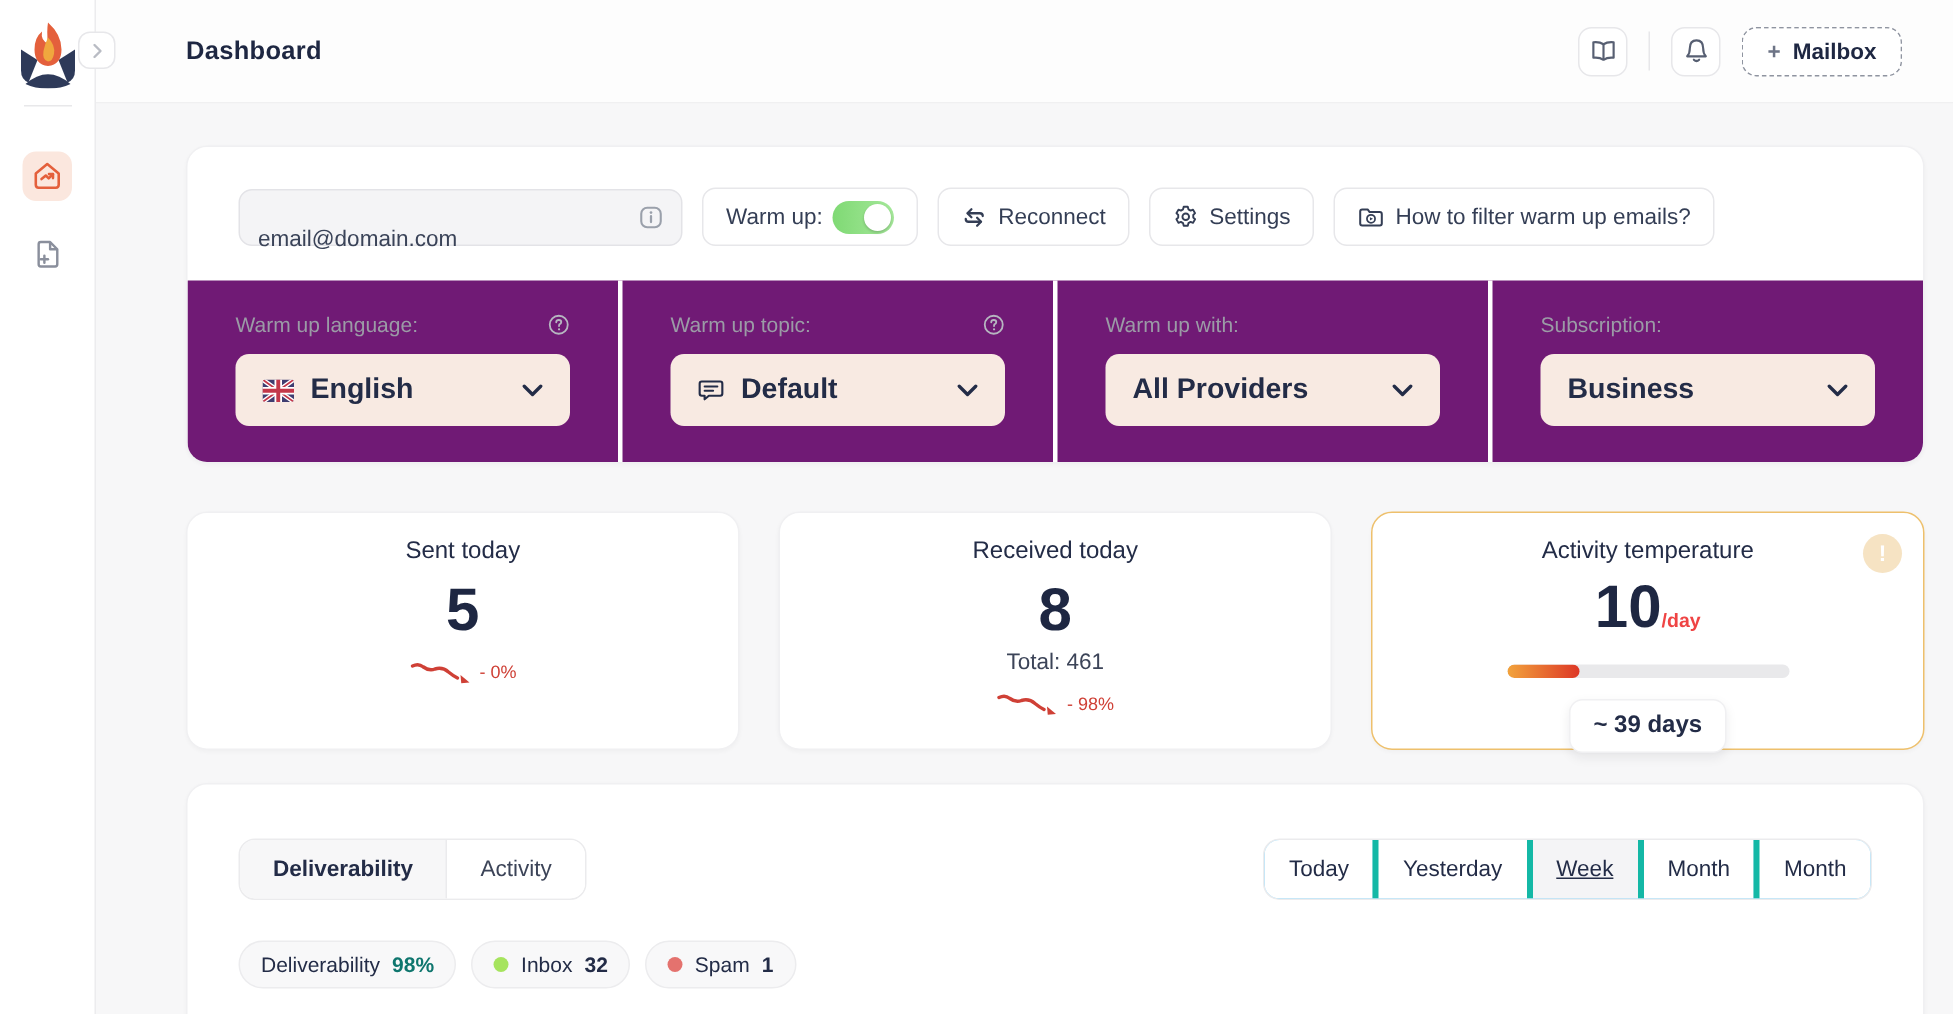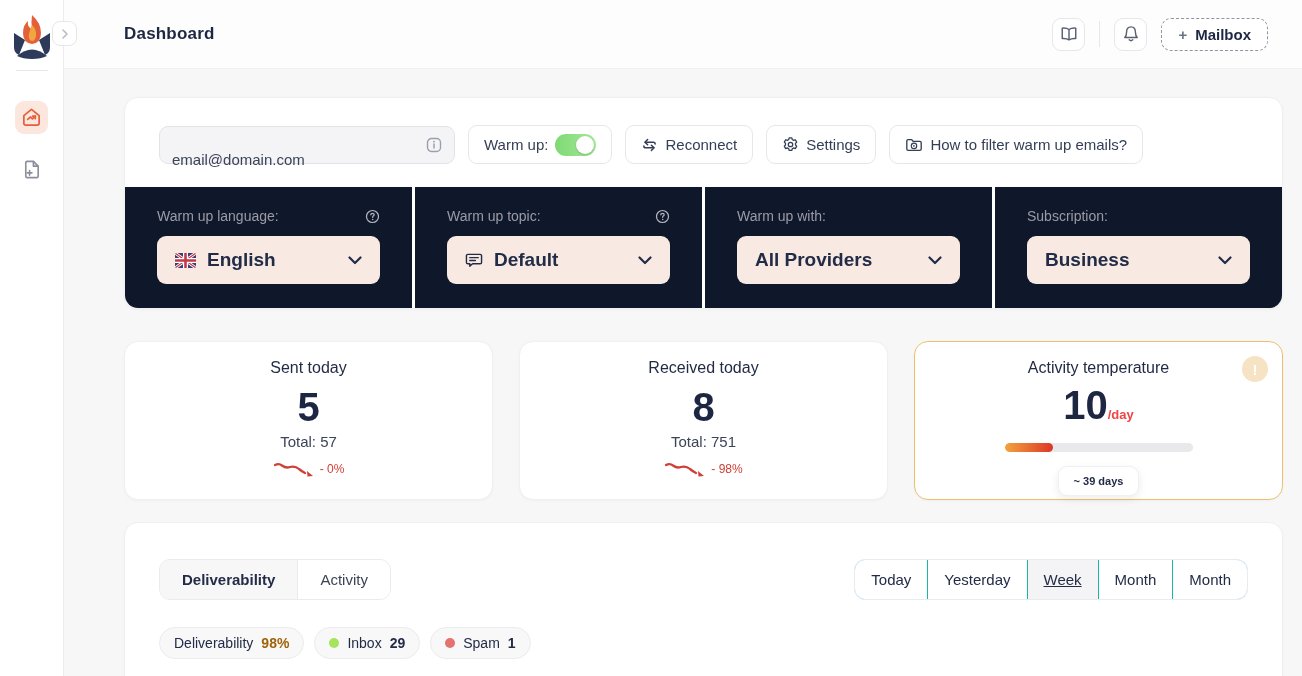--- a/index.html
+++ b/index.html
@@ -33,21 +33,21 @@
   .top-card { overflow:hidden; }
   .toolbar-row { display:flex; align-items:center; gap:13px; padding:27px 34px 23px; }
   .email-field { width:296px; height:38px; background:#f4f4f6; border:1px solid #e3e3e7; border-radius:9px; display:flex; align-items:center; padding:0 12px; }
   .email-field input { flex:1; border:0; background:transparent; outline:none; font-family:inherit; font-size:15px; color:#3a4358;margin-top:29px; }
   .tool-btn { height:39px; background:#fff; border:1px solid #e7e7ea; border-radius:9px; display:flex; align-items:center; gap:7px; padding:0 15px; font-size:15px; color:#343e55; cursor:pointer; white-space:nowrap; }
   .warm-group { cursor:default; }
   .toggle { width:41px; height:22px; border-radius:11px; background:linear-gradient(90deg,#7fd974,#a5e89a); position:relative; }
   .toggle .knob { position:absolute; top:2px; right:2px; width:18px; height:18px; background:#fff; border-radius:50%; box-shadow:0 1px 2px rgba(0,0,0,.2); }
 
   
-  .options-row { display:flex; background:#0f172a; }
+  .options-row { display:flex; background:#701a75; }
   .opt-col { flex:1; padding:21px 32px 24px; }
   .opt-col + .opt-col { border-left:3px solid #fff; }
   .opt-label-row { display:flex; align-items:center; justify-content:space-between; margin-bottom:12px; }
   .opt-label { font-size:14px; color:#9b9ba6; }
   .help-ic { color:#b6b6c0; display:flex; }
   .dropdown { height:48px; background:#f8eae2; border-radius:9px; display:flex; align-items:center; gap:11px; padding:0 18px; cursor:pointer; }
   .dropdown .val { font-size:19px; font-weight:bold; color:#232c47; }
   .dropdown .chev { margin-left:auto; display:flex; color:#232c47; }
 
   
@@ -58,35 +58,35 @@
   .stat-total { font-size:15px; color:#3c4458; margin-top:4px; }
   .spark-row { display:flex; align-items:center; justify-content:center; gap:5px; margin-top:10px; }
   .spark-pct { font-size:12px; color:#cf4036; }
   .temp-card { border:1px solid #eec06c; }
   .warn-ic { position:absolute; top:14px; right:14px; width:26px; height:26px; border-radius:50%; background:#f6e3c3; color:#fff; font-weight:bold; font-size:15px; display:flex; align-items:center; justify-content:center; }
   .temp-value-row { display:flex; align-items:baseline; justify-content:center; margin-top:6px; }
   .temp-value { font-size:40px; font-weight:bold; color:#1e2742; line-height:1.1; }
   .temp-unit { font-size:13px; font-weight:bold; color:#ef4444; }
   .temp-bar { width:188px; height:9px; border-radius:5px; background:#e9e9eb; margin:16px auto 0; overflow:hidden; }
   .temp-fill { height:100%; border-radius:5px; background:linear-gradient(90deg,#f2a33c,#dd3726); }
-  .days-badge { display:inline-block; margin-top:14px; padding:8px 15px; background:#fff; border:1px solid #f0f0f2; border-radius:9px; box-shadow:0 3px 8px rgba(20,20,40,.08); font-size:11px; font-weight:bold; color:#232c47; cursor:pointer; }
+  .days-badge { display:inline-block; margin-top:14px; padding:8px 15px; background:#fff; border:1px solid #f0f0f2; border-radius:9px; box-shadow:0 3px 8px rgba(20,20,40,.08); font-size:16px; font-weight:bold; color:#232c47; cursor:pointer; }
 
   
   .bottom-card { margin-top:22px; height:200px; padding:36px 34px; }
   .panel-top { display:flex; align-items:flex-start; }
   .tabs { display:flex; border:1px solid #ebebed; border-radius:11px; overflow:hidden; background:#fff; }
   .tab { padding:11px 22px; font-size:15px; color:#3c4458; cursor:pointer; background:#fff; }
   .tab.active { background:#f7f7f8; font-weight:bold; color:#232c47; border-right:1px solid #ebebed; }
   .ranges { margin-left:auto; display:flex; border:1px solid #ebebed; border-radius:11px; overflow:hidden; background:#7dd3fc; }
   .range { padding:11px 16px; font-size:15px; color:#232c47; cursor:pointer; background:#fff; }
-  .range + .range { border-left:1px solid #14b8a6; }
+  .range + .range { border-left:4px solid #14b8a6; }
   .range.active { background:#f4f4f6;text-decoration:underline; }
   .badges { display:flex; gap:10px; margin-top:27px; }
   .pill { display:flex; align-items:center; gap:8px; background:#f8f8f9; border:1px solid #ececee; border-radius:999px; padding:7px 14px; font-size:14px; color:#232c47; cursor:pointer; }
-  .pill .pct { color:#a16207; font-weight:bold; }
+  .pill .pct { color:#0f766e; font-weight:bold; }
   .pill .num { font-weight:bold; }
   .dot { width:10px; height:10px; border-radius:50%; }
 </style>
 </head>
 <body>
 
 <div class="app">
 
   <div class="sidebar">
     <div class="logo">
@@ -298,35 +298,34 @@
               </span>
             </div>
           </div>
         </div>
       </div>
 
       <div class="stats-row">
         <div class="card stat-card">
           <div class="stat-title">Sent today</div>
           <div class="stat-value">5</div>
-          <div class="stat-total">Total: 57</div>
           <div class="spark-row">
             <span style="display:flex">
               <svg width="42" height="18" viewBox="0 0 42 18">
                   <path d="M2 5 Q6 3 9 5.5 Q13 8.5 17 7 Q22 5.5 26 9 Q29 11.5 32 13" fill="none" stroke="#cf4036" stroke-width="2.3" stroke-linecap="round"></path>
                   <path d="M34 11 L40 16 L34.5 16.5 Z" fill="#cf4036"></path>
                 </svg>
             </span>
             <span class="spark-pct">- 0%</span>
           </div>
         </div>
         <div class="card stat-card">
           <div class="stat-title">Received today</div>
           <div class="stat-value">8</div>
-          <div class="stat-total">Total: 751</div>
+          <div class="stat-total">Total: 461</div>
           <div class="spark-row">
             <span style="display:flex">
               <svg width="42" height="18" viewBox="0 0 42 18">
                   <path d="M2 5 Q6 3 9 5.5 Q13 8.5 17 7 Q22 5.5 26 9 Q29 11.5 32 13" fill="none" stroke="#cf4036" stroke-width="2.3" stroke-linecap="round"></path>
                   <path d="M34 11 L40 16 L34.5 16.5 Z" fill="#cf4036"></path>
                 </svg>
             </span>
             <span class="spark-pct">- 98%</span>
           </div>
         </div>
@@ -361,21 +360,21 @@
           </div>
         </div>
         <div class="badges">
           <div class="pill">
             <span>Deliverability</span>
             <span class="pct">98%</span>
           </div>
           <div class="pill">
             <span class="dot" style="background:#a6e45e"></span>
             <span>Inbox</span>
-            <span class="num">29</span>
+            <span class="num">32</span>
           </div>
           <div class="pill">
             <span class="dot" style="background:#e4726e"></span>
             <span>Spam</span>
             <span class="num">1</span>
           </div>
         </div>
       </div>
 
     </div>

